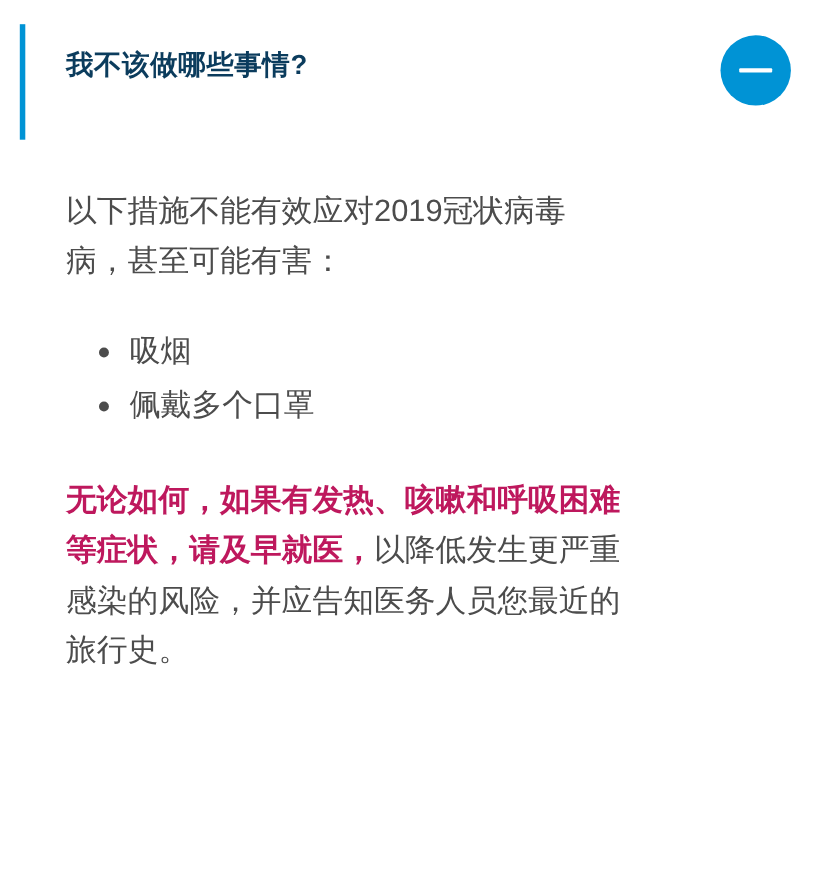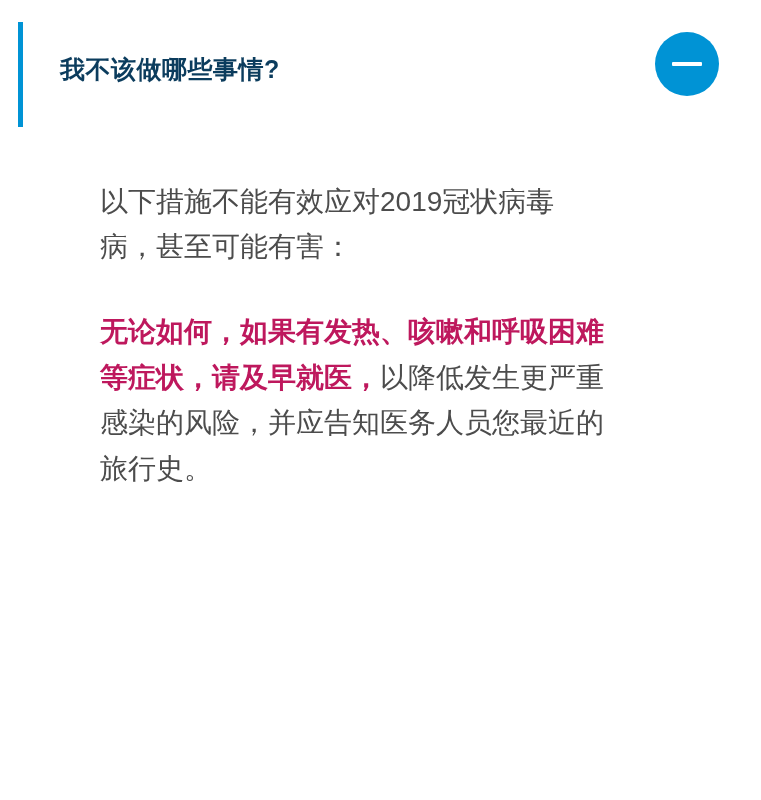--- a/index.html
+++ b/index.html
@@ -19,21 +19,21 @@
   .page {
     width: 761px;
     height: 800px;
     position: relative;
     box-sizing: border-box;
   }
 
   
   .accordion-header {
     position: relative;
-    padding: 32px 0 22px 0;
+    padding: 22px 0 22px 0;
     margin: 0;
     display: flex;
     align-items: center;
   }
 
   .accent-bar {
     position: absolute;
     left: 18px;
     top: 22px;
     width: 5px;
@@ -71,21 +71,20 @@
     display: block;
     width: 30px;
     height: 4px;
     background: #ffffff;
     border-radius: 1px;
   }
 
   
   .content {
     padding: 52px 58px 0 60px;
-    margin-left: 40px;
   }
 
   .intro-paragraph {
     font-size: 28px;
     line-height: 1.62;
     color: #4c4c4c;
     margin: 0 0 36px 0;
     max-width: 510px;
   }
 
@@ -134,18 +133,20 @@
     <h2 class="accordion-title">我不该做哪些事情?</h2>
     <button class="toggle-button">
       <span class="minus-icon"></span>
     </button>
   </div>
 
   <div class="content">
     <p class="intro-paragraph">以下措施不能有效应对2019冠状病毒病，甚至可能有害：</p>
 
     <ul class="bullet-list">
+      <li>吸烟</li>
+      <li>佩戴多个口罩</li>
     </ul>
 
     <p class="closing-paragraph"><span class="em">无论如何，如果有发热、咳嗽和呼吸困难等症状，请及早就医，</span><span>以降低发生更严重感染的风险，并应告知医务人员您最近的旅行史。</span></p>
   </div>
 
 </div>
 
 </body></html>

